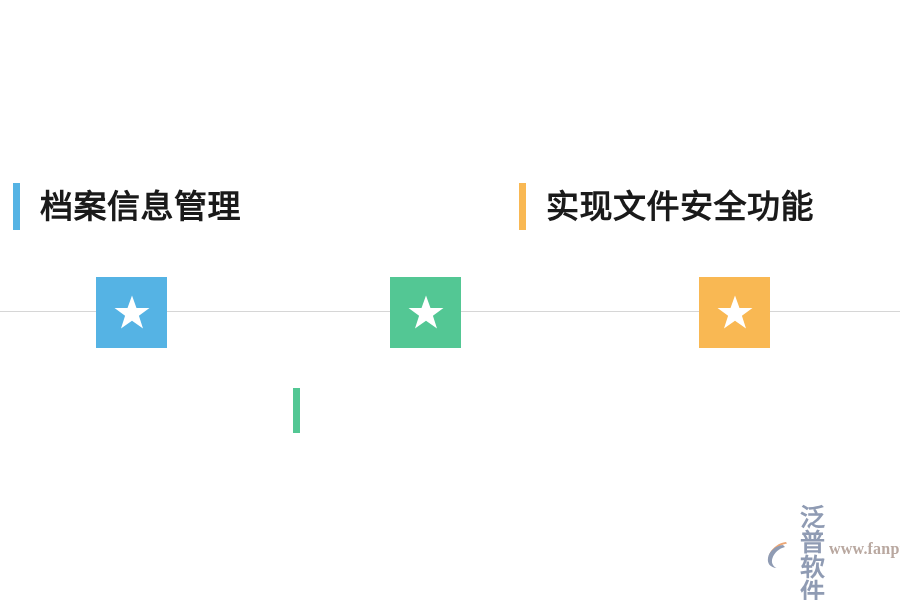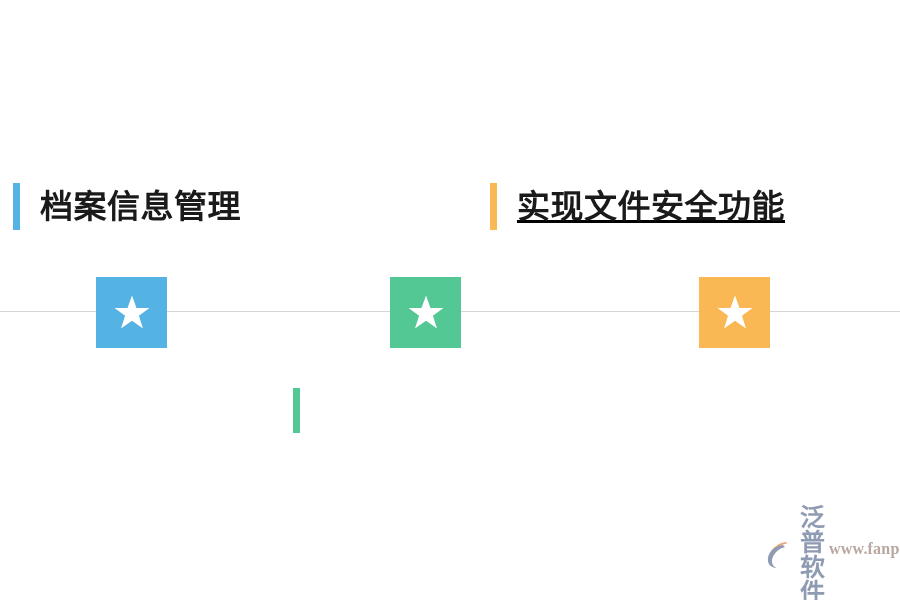--- a/index.html
+++ b/index.html
@@ -73,21 +73,21 @@
   .heading .heading-text {
     font-size: 33px;
     font-weight: bold;
     color: #1a1a1a;
     line-height: 1;
     letter-spacing: 0.5px;
     margin-left: 20px;
   }
 
   .heading-archive  { left: 13px;  top: 183px; }
-  .heading-security { left: 490px; top: 183px; text-decoration: underline; }
+  .heading-security { left: 519px; top: 183px; }
   .heading-digital  { left: 293px; top: 388px; }
   .heading-digital .accent-bar { height: 45px; }
   .heading-digital .heading-text { font-size: 31px; margin-left: 17px; }
 
   
   .watermark {
     position: absolute;
     left: 764px;
     top: 538px;
     width: 130px;

